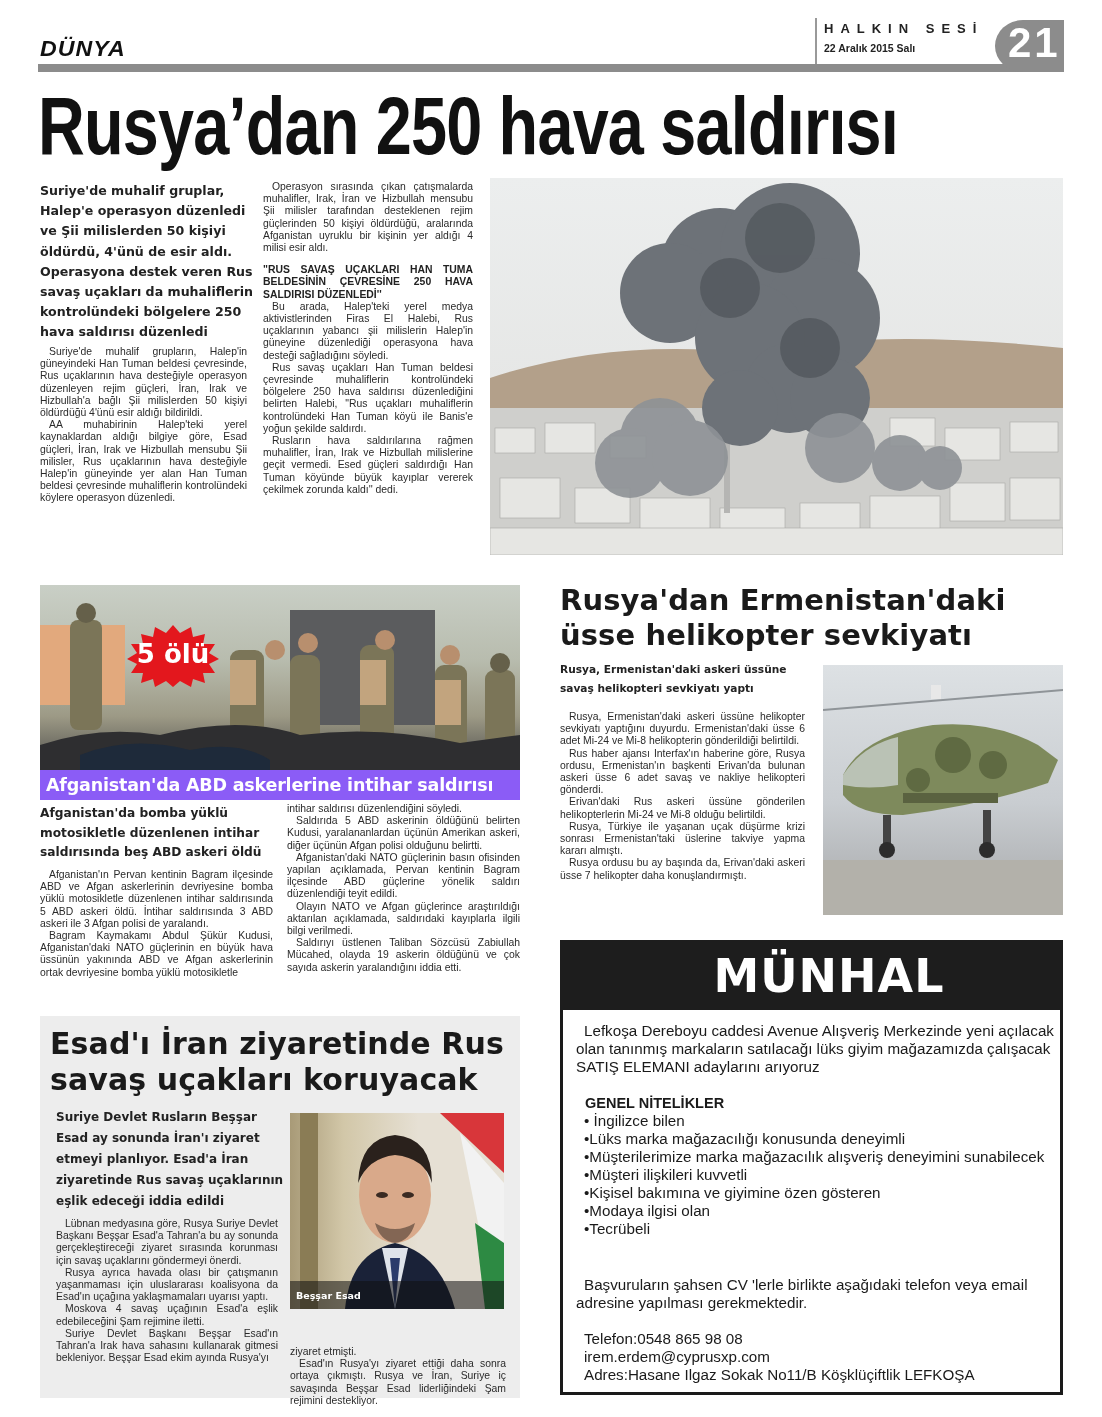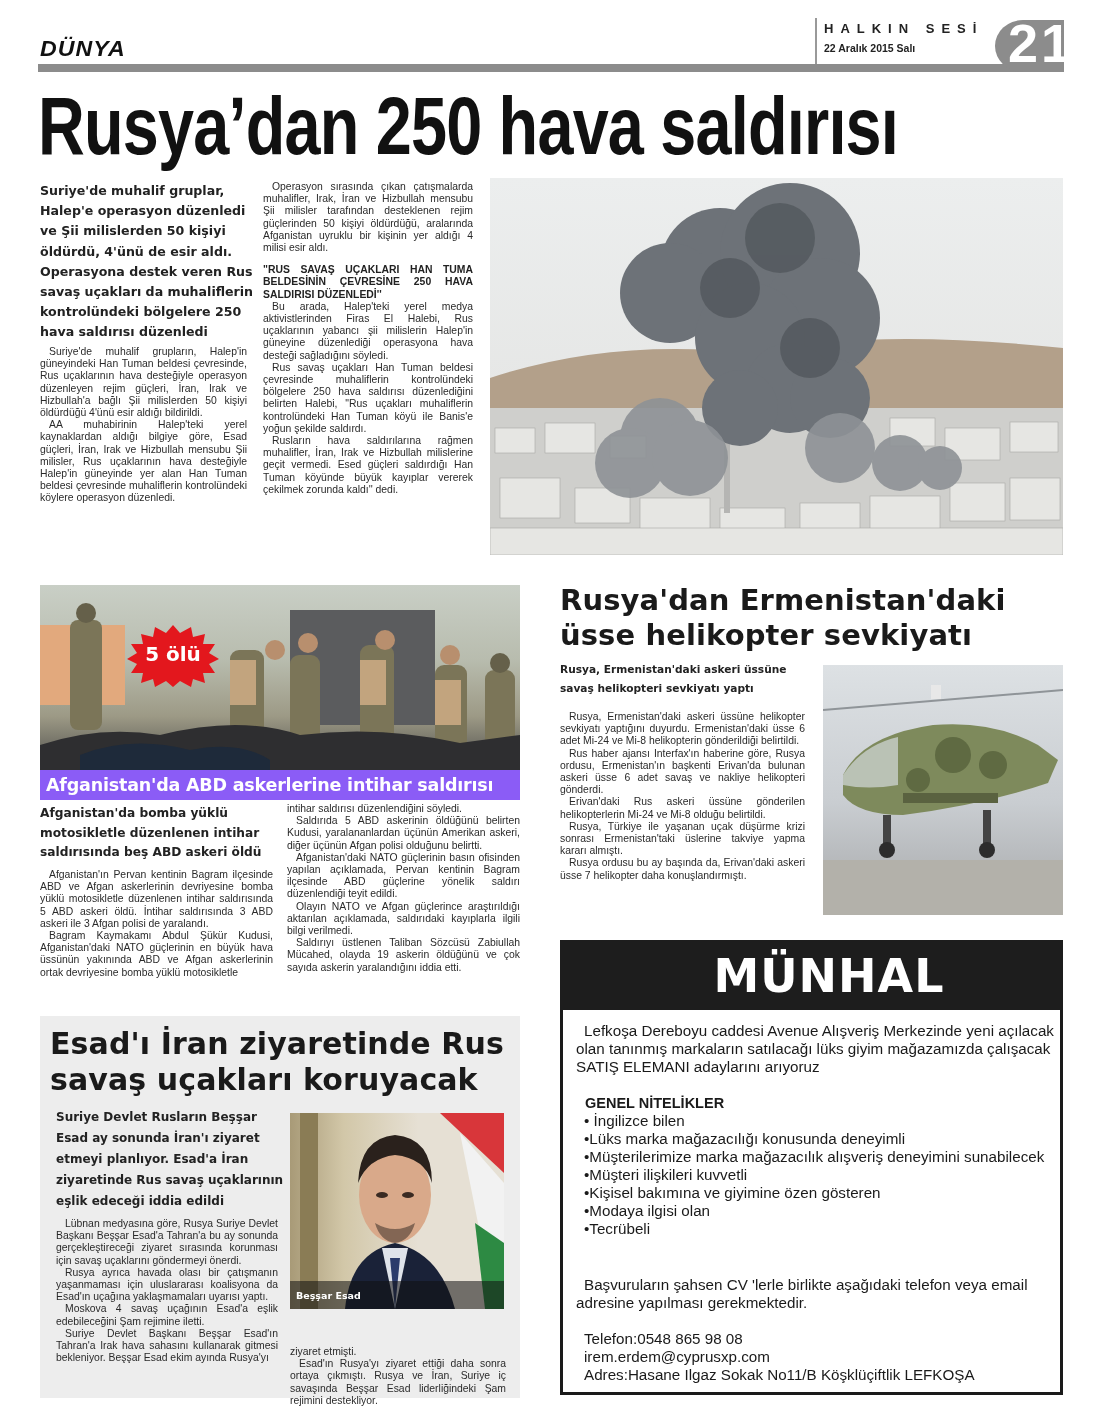--- a/index.html
+++ b/index.html
@@ -6,40 +6,40 @@
   html, body { width: 1102px; height: 1417px; background: #ffffff; overflow: hidden; }
   body { position: relative; font-family: "DejaVu Sans", "Liberation Sans", sans-serif; color: #1a1a1a; }
 
   
   .section-label { position: absolute; left: 40px; top: 36px; font-family: "Liberation Sans", sans-serif; font-weight: 900; font-style: italic; font-size: 22px; letter-spacing: 1px; color: #111; transform: scaleX(1.05); transform-origin: left; }
   .header-bar { position: absolute; left: 38px; top: 64px; width: 1026px; height: 8px; background: #8c8c8c; }
   .masthead { position: absolute; left: 815px; top: 18px; width: 190px; height: 46px; border-left: 2px solid #999; padding-left: 7px; }
   .masthead-name { font-family: "Liberation Sans", sans-serif; font-weight: 700; font-size: 13px; letter-spacing: 7px; color: #222; margin-top: 3px; }
   .masthead-date { font-family: "Liberation Sans", sans-serif; font-weight: 700; font-size: 10.5px; color: #222; margin-top: 6px; }
   .page-tab { position: absolute; left: 995px; top: 20px; width: 69px; height: 52px; background: #8c8c8c; border-top-left-radius: 28px 26px; border-bottom-left-radius: 28px 26px; }
-  .page-number { position: absolute; left: 1008px; top: 20px; font-family: "Liberation Sans", sans-serif; font-weight: 700; font-size: 54px; color: #fff; line-height: 46px; letter-spacing: 3px; }
+  .page-number { position: absolute; left: 1008px; top: 20px; font-family: "Liberation Sans", sans-serif; font-weight: 700; font-size: 42px; color: #fff; line-height: 46px; letter-spacing: 3px; }
 
   .main-headline { position: absolute; left: 38px; top: 80px; width: 1030px; height: 92px; font-family: "Liberation Sans", sans-serif; font-weight: 700; font-size: 82px; line-height: 92px; color: #111; white-space: nowrap; transform: scaleX(0.79); transform-origin: left center; letter-spacing: -1px; }
 
   
   .lede { font-family: "DejaVu Sans", sans-serif; font-weight: 700; color: #222; }
   .body-text p { font-family: "Liberation Sans", sans-serif; font-size: 10.4px; line-height: 12.2px; color: #2a2a2a; text-align: justify; text-indent: 9px; }
   .subhead { font-family: "Liberation Sans", sans-serif; font-weight: 700; font-size: 10.4px; line-height: 12.2px; color: #222; text-align: justify; margin-top: 10px; }
 
   
   .s1-lede { position: absolute; left: 40px; top: 181px; width: 215px; font-size: 12.6px; line-height: 20.2px; }
   .s1-col1 { position: absolute; left: 40px; top: 346px; width: 207px; }
   .s1-col2 { position: absolute; left: 263px; top: 181px; width: 210px; }
   .s1-photo { position: absolute; left: 490px; top: 178px; width: 573px; height: 377px; overflow: hidden; background: linear-gradient(#eceeee 0%, #e6e7e6 55%, #bfb4a6 60%, #b89f86 68%, #c9c9c6 72%, #d6d7d6 100%); }
 
   
   .s2-photo { position: absolute; left: 40px; top: 585px; width: 480px; height: 187px; overflow: hidden; background: linear-gradient(#c9cfc6 0%, #b8bcae 40%, #9d9a86 70%, #4a4a48 100%); }
   .s2-caption { position: absolute; left: 40px; top: 770px; width: 480px; height: 30px; background: #8b5cf6; color: #fff; font-family: "DejaVu Sans", sans-serif; font-weight: 700; font-size: 17.5px; line-height: 30px; padding-left: 6px; white-space: nowrap; letter-spacing: -0.2px; }
   .burst { position: absolute; left: 127px; top: 625px; width: 92px; height: 62px; }
-  .burst-text { position: absolute; left: 130px; top: 632px; width: 86px; text-align: center; color: #fff; font-family: "DejaVu Sans", sans-serif; font-weight: 700; font-size: 20px; line-height: 44px; }
+  .burst-text { position: absolute; left: 130px; top: 632px; width: 86px; text-align: center; color: #fff; font-family: "DejaVu Sans", sans-serif; font-weight: 700; font-size: 26px; line-height: 44px; }
   .s2-lede { position: absolute; left: 40px; top: 804px; width: 240px; font-size: 12.2px; line-height: 19.6px; }
   .s2-col1 { position: absolute; left: 40px; top: 869px; width: 233px; }
   .s2-col2 { position: absolute; left: 287px; top: 803px; width: 233px; }
 
   
   .s3-head { position: absolute; left: 560px; top: 583px; width: 510px; font-family: "DejaVu Sans", sans-serif; font-weight: 700; font-size: 29px; line-height: 35px; color: #1a1a1a; letter-spacing: 0.1px; }
   .s3-lede { position: absolute; left: 560px; top: 660px; width: 250px; font-size: 10.6px; line-height: 19px; }
   .s3-col { position: absolute; left: 560px; top: 711px; width: 245px; }
   .s3-photo { position: absolute; left: 823px; top: 665px; width: 240px; height: 250px; overflow: hidden; background: linear-gradient(#dde1e4 0%, #c9cdd1 55%, #b9bcbf 75%, #a8a9a8 100%); }
 

